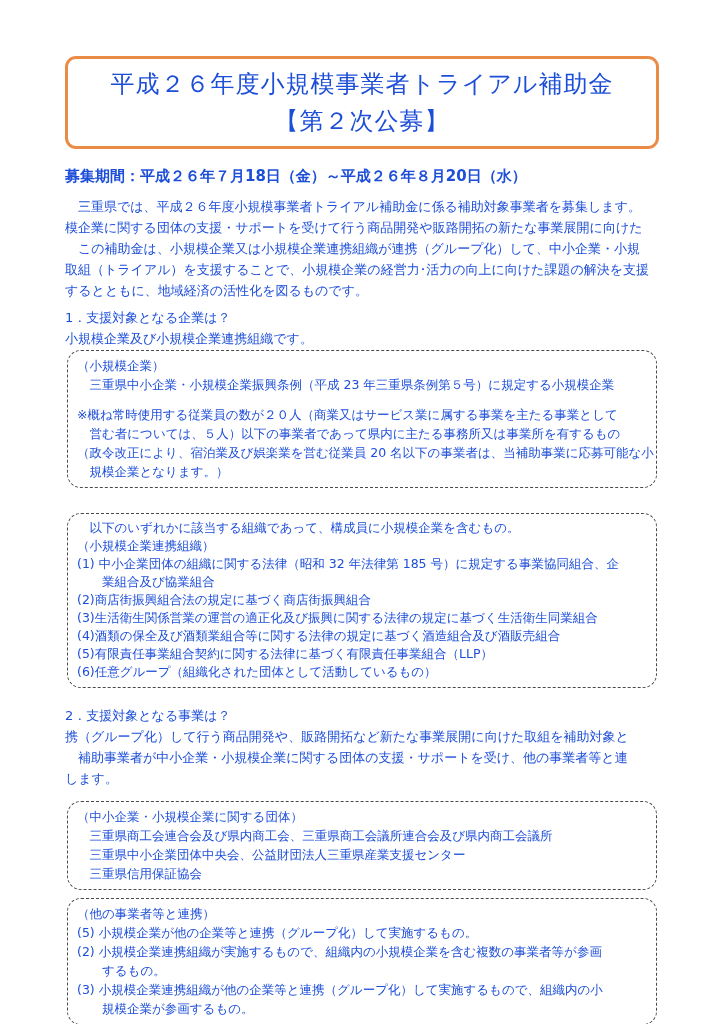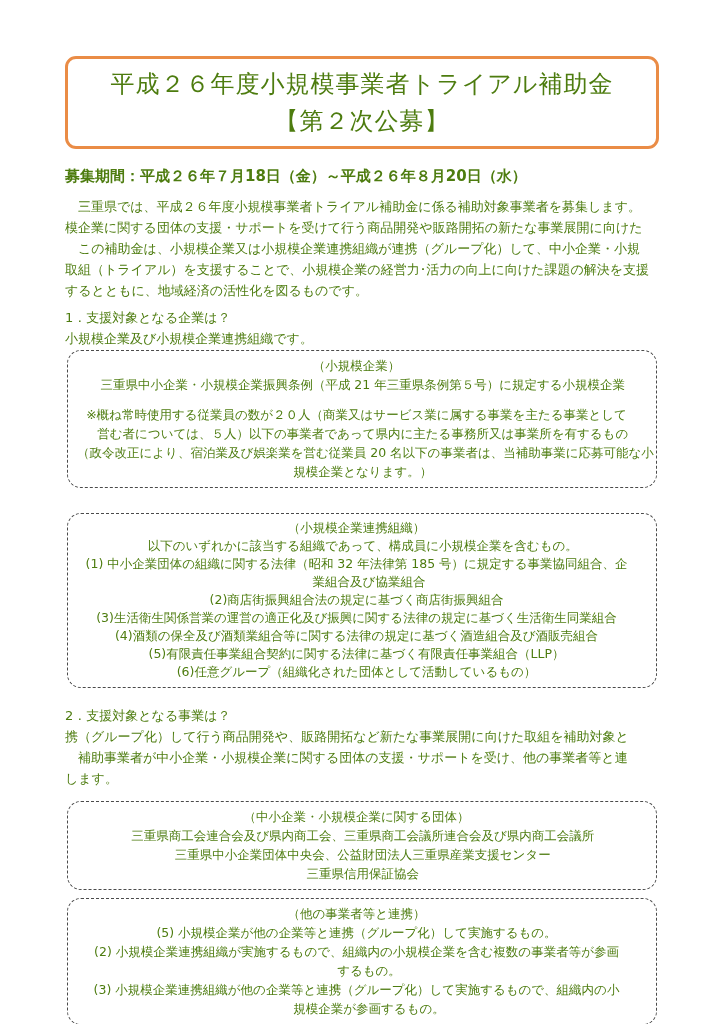--- a/index.html
+++ b/index.html
@@ -3,21 +3,21 @@
 <meta charset="utf-8">
 <style>
   html, body { margin: 0; padding: 0; background: #ffffff; }
   .page {
     position: relative;
     width: 723px;
     height: 1024px;
     box-sizing: border-box;
     background: #ffffff;
     padding: 56px 64px 0 65px;
-    color: #4d7c0f;
+    color: #1d4ed8;
     font-family: "DejaVu Sans", "Liberation Sans", sans-serif;
     overflow: hidden;
   }
   .title-box {
     box-sizing: border-box;
     border: 3px solid #ea8c46;
     border-radius: 11px;
     text-align: center;
     padding: 7px 0 6px 0;
     margin-bottom: 17px;
@@ -41,21 +41,20 @@
     white-space: pre;
   }
   .sec { margin-top: 6px; }
   .sec2 { margin-top: 17px; }
   .dashed-box {
     box-sizing: border-box;
     border: 1.5px dashed #4a4a4a;
     border-radius: 14px;
     padding: 5px 20px 6px 9px;
     margin: 0 2px;
-    text-align: center;
   }
   .dashed-box .line {
     font-size: 12.5px;
     line-height: 19px;
     white-space: pre;
   }
   .dashed-box.tight .line { line-height: 18px; }
   .dashed-box .line.blank { height: 11px; }
   .box1 { margin-top: 1px; }
   .box2 { margin-top: 25px; }
@@ -82,31 +81,31 @@
       <div class="line">するとともに、地域経済の活性化を図るものです。</div>
     </div>
 
   <div class="sec">
     <div class="line">1．支援対象となる企業は？</div>
     <div class="line">小規模企業及び小規模企業連携組織です。</div>
   </div>
 
   <div class="dashed-box box1">
       <div class="line">（小規模企業）</div>
-      <div class="line">　三重県中小企業・小規模企業振興条例（平成 21 年三重県条例第５号）に規定する小規模企業</div>
+      <div class="line">　三重県中小企業・小規模企業振興条例（平成 23 年三重県条例第５号）に規定する小規模企業</div>
       <div class="line blank"></div>
       <div class="line">※概ね常時使用する従業員の数が２０人（商業又はサービス業に属する事業を主たる事業として</div>
       <div class="line">　営む者については、５人）以下の事業者であって県内に主たる事務所又は事業所を有するもの</div>
       <div class="line">（政令改正により、宿泊業及び娯楽業を営む従業員 20 名以下の事業者は、当補助事業に応募可能な小</div>
       <div class="line">　規模企業となります。）</div>
     </div>
 
   <div class="dashed-box box2 tight">
+      <div class="line">　以下のいずれかに該当する組織であって、構成員に小規模企業を含むもの。</div>
       <div class="line">（小規模企業連携組織）</div>
-      <div class="line">　以下のいずれかに該当する組織であって、構成員に小規模企業を含むもの。</div>
       <div class="line">(1) 中小企業団体の組織に関する法律（昭和 32 年法律第 185 号）に規定する事業協同組合、企</div>
       <div class="line">　　業組合及び協業組合</div>
       <div class="line">(2)商店街振興組合法の規定に基づく商店街振興組合</div>
       <div class="line">(3)生活衛生関係営業の運営の適正化及び振興に関する法律の規定に基づく生活衛生同業組合</div>
       <div class="line">(4)酒類の保全及び酒類業組合等に関する法律の規定に基づく酒造組合及び酒販売組合</div>
       <div class="line">(5)有限責任事業組合契約に関する法律に基づく有限責任事業組合（LLP）</div>
       <div class="line">(6)任意グループ（組織化された団体として活動しているもの）</div>
     </div>
 
   <div class="sec sec2">

